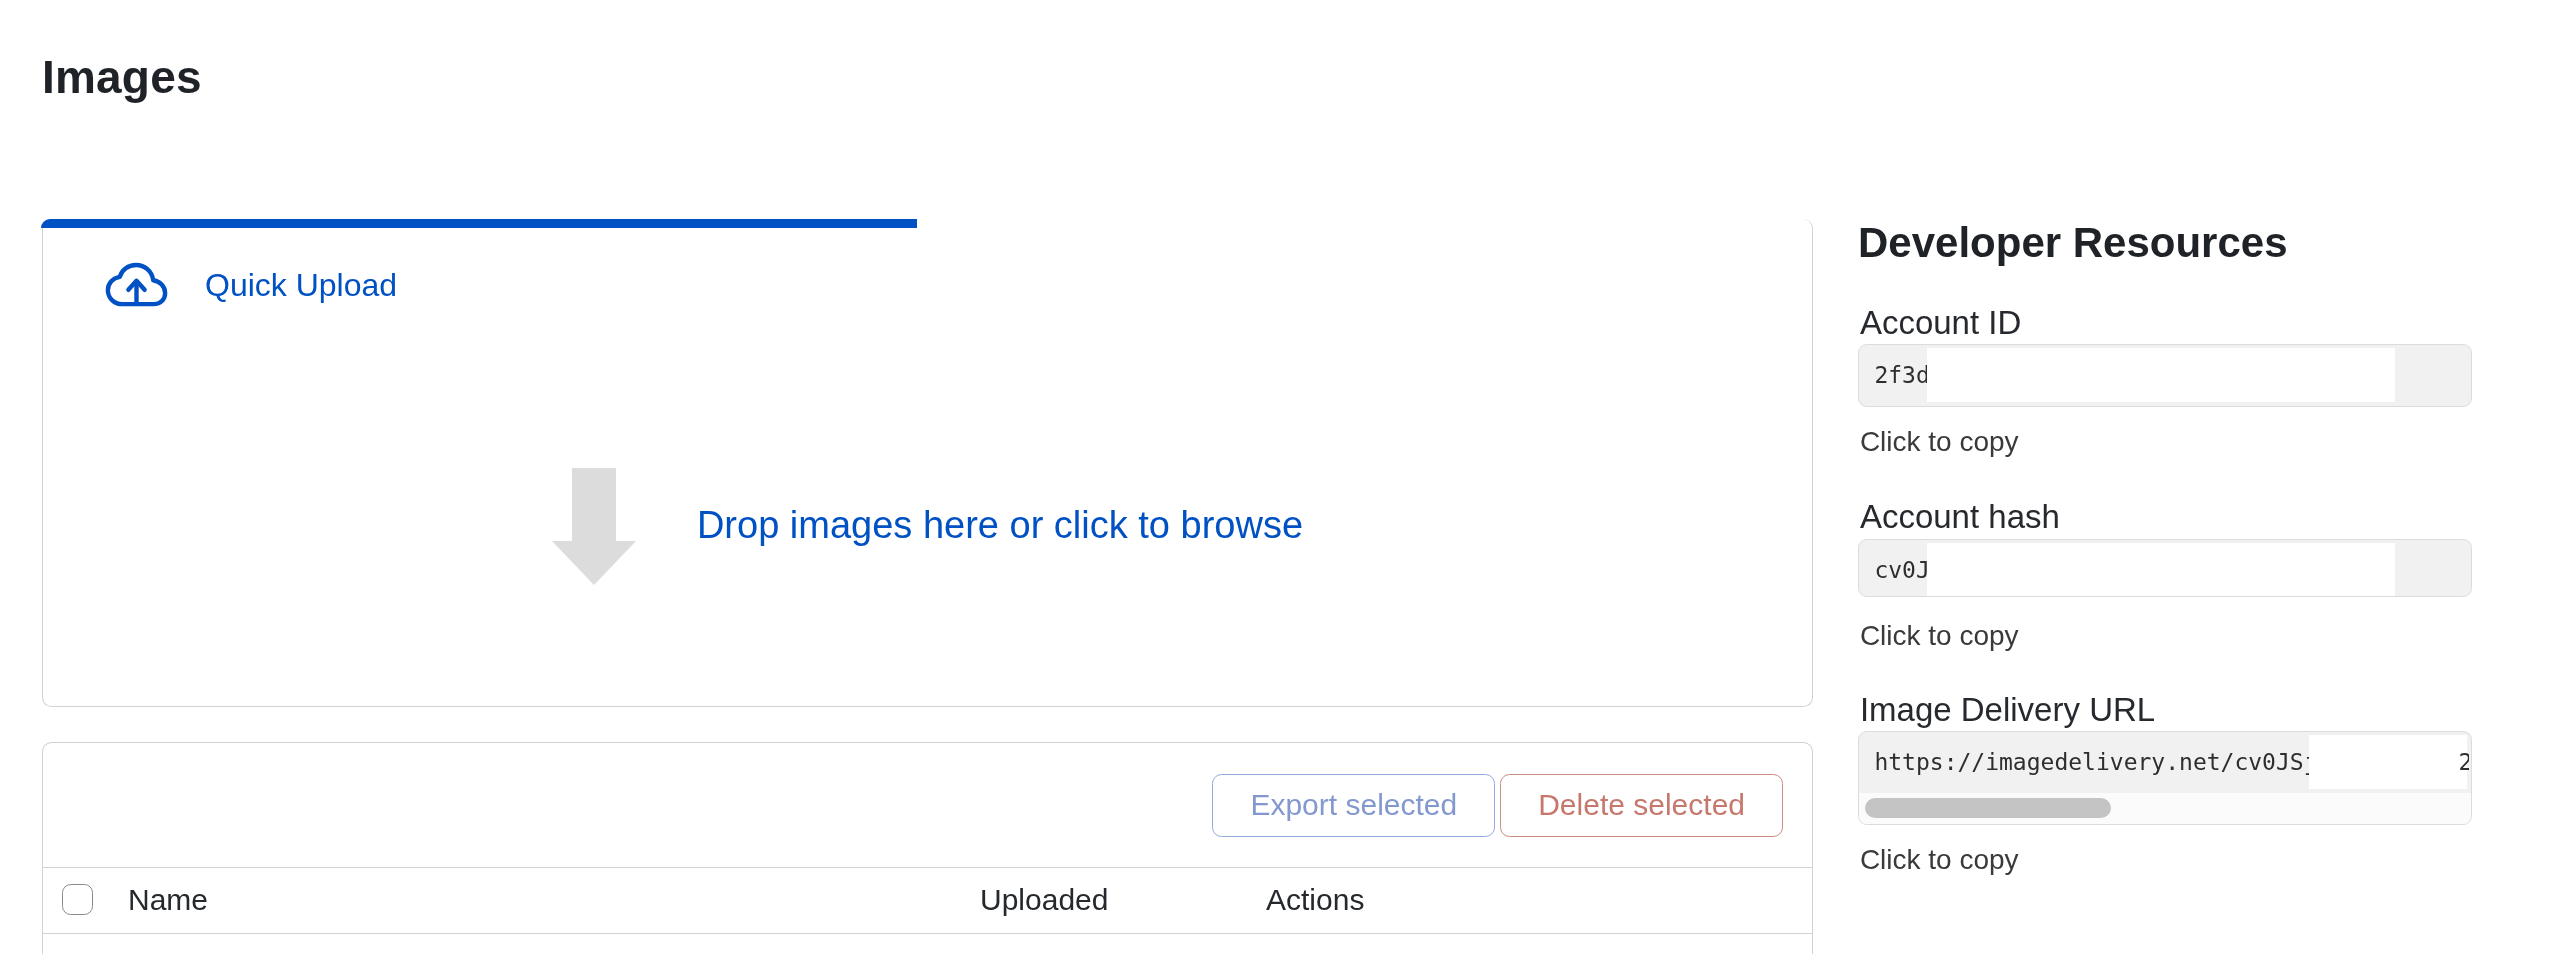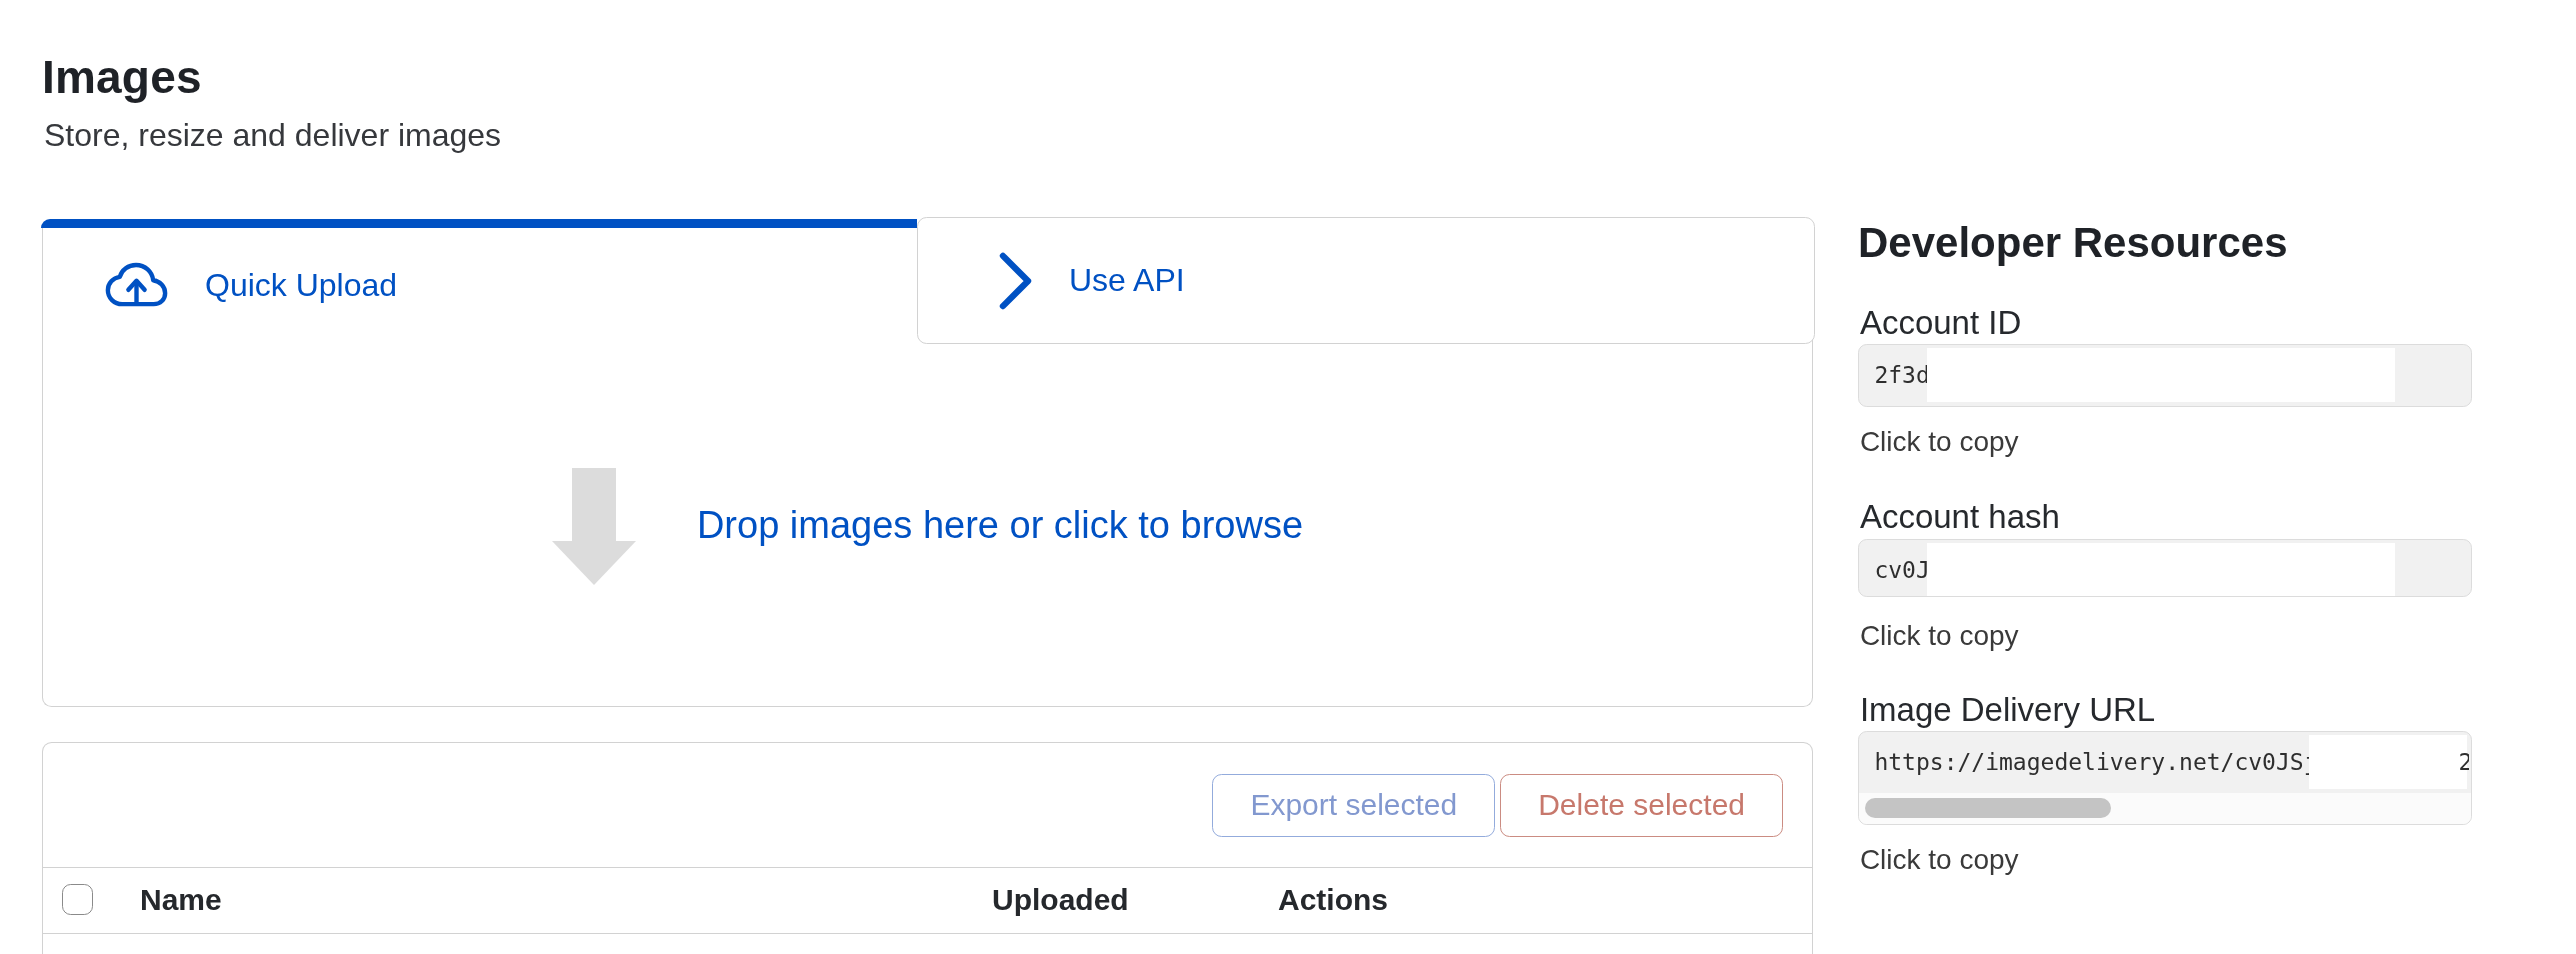--- a/index.html
+++ b/index.html
@@ -109,21 +109,21 @@
     border-bottom: 1.9px solid #d2d2d2;
   }
   .header-checkbox {
     position: absolute; left: 19px; top: 16.4px;
     width: 31px; height: 31px;
     border: 1.9px solid #8a8a8a; border-radius: 8.7px;
     background: #ffffff; cursor: pointer;
   }
   .col-label {
     position: absolute; top: 15.4px;
-    font-size: 30px; font-weight: 700; color: #25282c; white-space: nowrap; margin-left: 12px;
+    font-size: 30px; font-weight: 400; color: #25282c; white-space: nowrap;
   }
   .col-name { left: 85px; }
   .col-uploaded { left: 937px; }
   .col-actions { left: 1223px; }
 
   
   .sidebar { position: absolute; left: 1858px; top: 0; width: 616px; }
   .sidebar-title {
     position: absolute; left: 0; top: 219px;
     font-size: 42px; font-weight: 700; color: #1f2227; white-space: nowrap;
@@ -176,44 +176,35 @@
   .hint-3 { top: 844px; }
 
   svg { display: block; }
 </style>
 </head>
 <body>
 
 <div id="root">
 
   <div class="page-title">Images</div>
-  <div class="page-subtitle">Store, resize and deliver images</div>
 
   <div class="upload-card">
     <div class="tab-active-bar"></div>
 
     <div class="tab-quick">
       <span class="tab-icon">
         <svg viewBox="0 0 66 50" width="63" height="48">
           <path d="M18 44 C9.5 44 3 37.5 3 29.5 C3 22 8.5 16.5 15.5 15.5 C17.5 8 24.5 3 32.5 3 C42 3 49.5 10 50.5 19 C57.5 20 63 25.5 63 32.5 C63 39 58 44 51 44 Z" fill="none" stroke="#0051c3" stroke-width="4.6" stroke-linejoin="round"></path>
           <path d="M33 41 L33 21" fill="none" stroke="#0051c3" stroke-width="4.6" stroke-linecap="round"></path>
           <path d="M24.5 29 L33 19.5 L41.5 29" fill="none" stroke="#0051c3" stroke-width="4.6" stroke-linecap="round" stroke-linejoin="round"></path>
         </svg>
       </span>
       <span class="tab-label">Quick Upload</span>
     </div>
 
-    <div class="tab-api">
-      <span class="tab-icon">
-        <svg viewBox="0 0 34 60" width="33" height="58">
-          <polyline points="4,4 30,30 4,56" fill="none" stroke="#0051c3" stroke-width="6.5" stroke-linecap="round" stroke-linejoin="round"></polyline>
-        </svg>
-      </span>
-      <span class="tab-label">Use API</span>
-    </div>
 
     <div class="dropzone">
       <span class="drop-arrow">
         <span class="shaft"></span>
         <span class="head"></span>
       </span>
       <span class="drop-label">Drop images here or click to browse</span>
     </div>
   </div>
 

